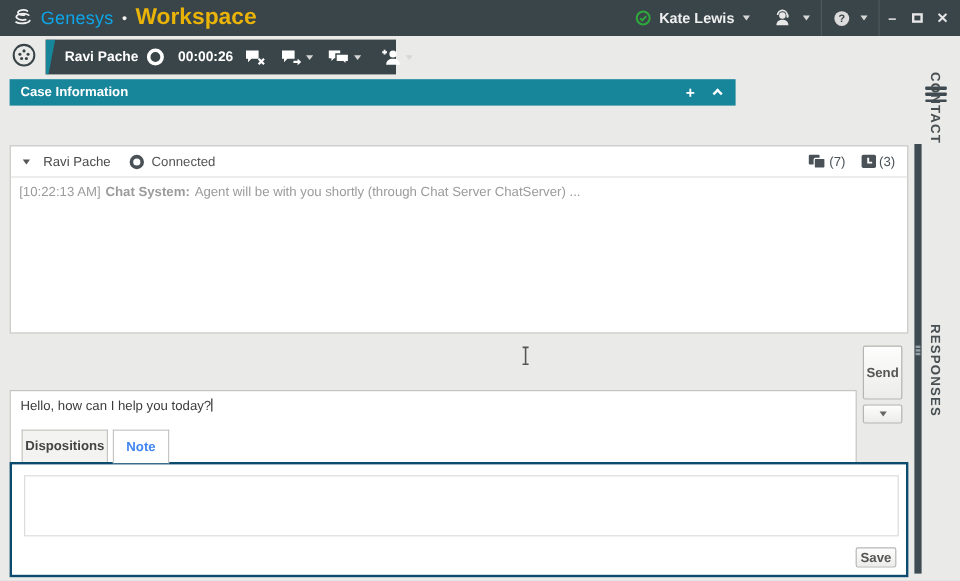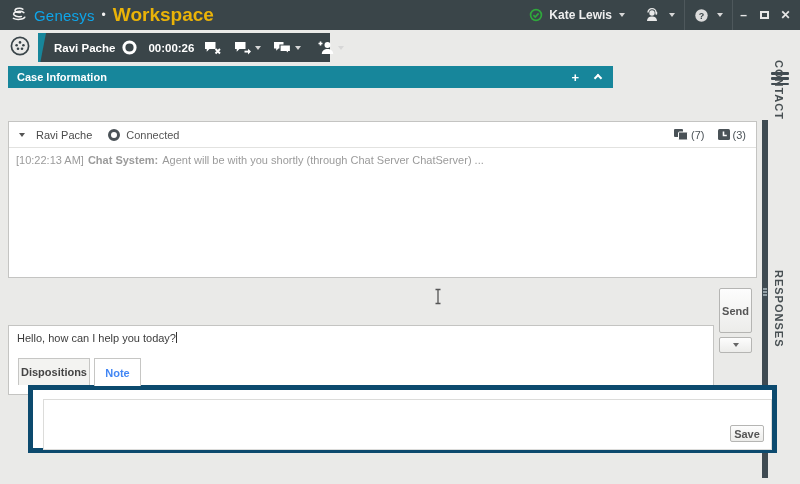--- a/index.html
+++ b/index.html
@@ -86,22 +86,22 @@
          justify-content:center; font-family:"Liberation Sans", sans-serif; }
   .send-btn { position:absolute; left:719px; top:288px; width:33px; height:45px; }
   .more-btn { position:absolute; left:719px; top:337px; width:33px; height:16px; }
   .more-btn .caret-down-d { border-top-color:#666; }
 
   
   .tab { position:absolute; top:358px; height:27px; display:flex; align-items:center; justify-content:center;
          font-size:11px; font-weight:bold; border:1px solid #C6C6C4; border-bottom:none; }
   .tab-dispositions { left:18px; width:72px; background:#F3F3F1; color:#444; z-index:1; }
   .tab-note { left:94px; width:47px; background:#fff; color:#4286F4; z-index:3; height:28px; }
-  .note-panel { position:absolute; left:8px; top:385px; width:749px; height:68px; background:#fff;
-                border:5px solid #0c4a6e; z-index:2;margin-left:20px; }
+  .note-panel { position:absolute; left:8px; top:385px; width:749px; height:96px; background:#fff;
+                border:2px solid #0c4a6e; z-index:2; }
   .note-input { position:absolute; left:10px; top:9px; width:729px; height:51px; border:1px solid #DCDCDA;
                 resize:none; outline:none; font-family:"Liberation Sans", sans-serif; font-size:11px; color:#333; }
   .save-btn { position:absolute; right:8px; bottom:6px; width:34px; height:17px; }
 
   
   .splitter { position:absolute; left:762px; top:120px; width:6px; height:358px; background:#3F4B52; }
   .grip { position:absolute; left:1px; top:168px; width:4px; display:flex; flex-direction:column; gap:1.5px; }
   .grip span { display:block; width:4px; height:1.5px; background:#93A0A6; }
   .rail-label { position:absolute; writing-mode:vertical-rl; font-size:11px; font-weight:bold;
                 color:#474F52; letter-spacing:1px; }

